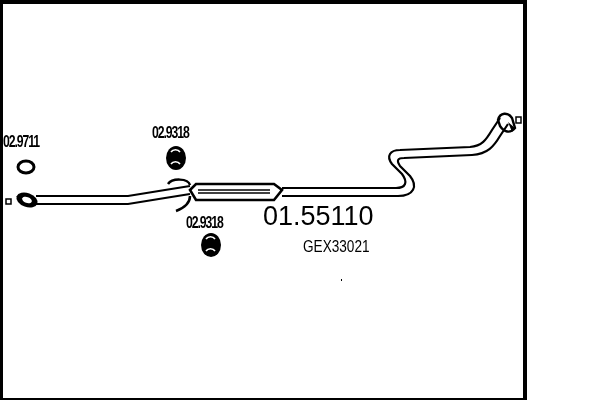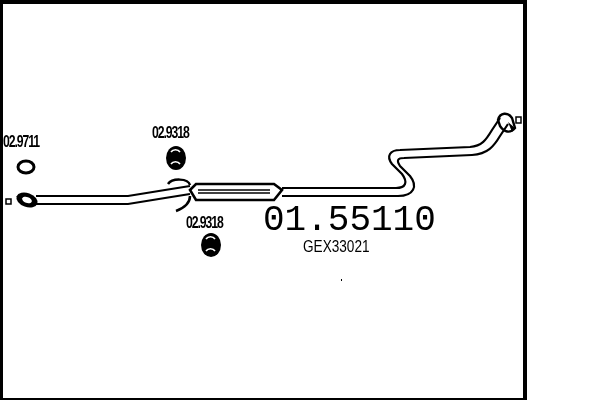--- a/index.html
+++ b/index.html
@@ -12,21 +12,21 @@
     }
     svg.drawing { position: absolute; left: 0; top: 0; width: 600px; height: 400px; }
     .label {
       position: absolute; font-family: "Liberation Sans", sans-serif; color: #000;
       white-space: nowrap; line-height: 1;
     }
     .part-code {
       font-size: 17px; font-weight: bold; letter-spacing: -1.5px;
       transform: scaleX(0.72); transform-origin: left top;
     }
-    .main-number { font-size: 36px; font-weight: normal; letter-spacing: 0px; font-family: Liberation Mono, monospace; }
+    .main-number { font-size: 27px; font-weight: normal; letter-spacing: 0px; }
     .oe-number { font-size: 16px; transform: scaleX(0.85); transform-origin: left top; }
   </style>
 </head>
 <body>
 
 <div class="frame"></div>
 
 <svg class="drawing" viewBox="0 0 600 400" xmlns="http://www.w3.org/2000/svg">
 
   <rect x="6" y="199" width="5" height="5" fill="none" stroke="#000" stroke-width="1.5"></rect>

